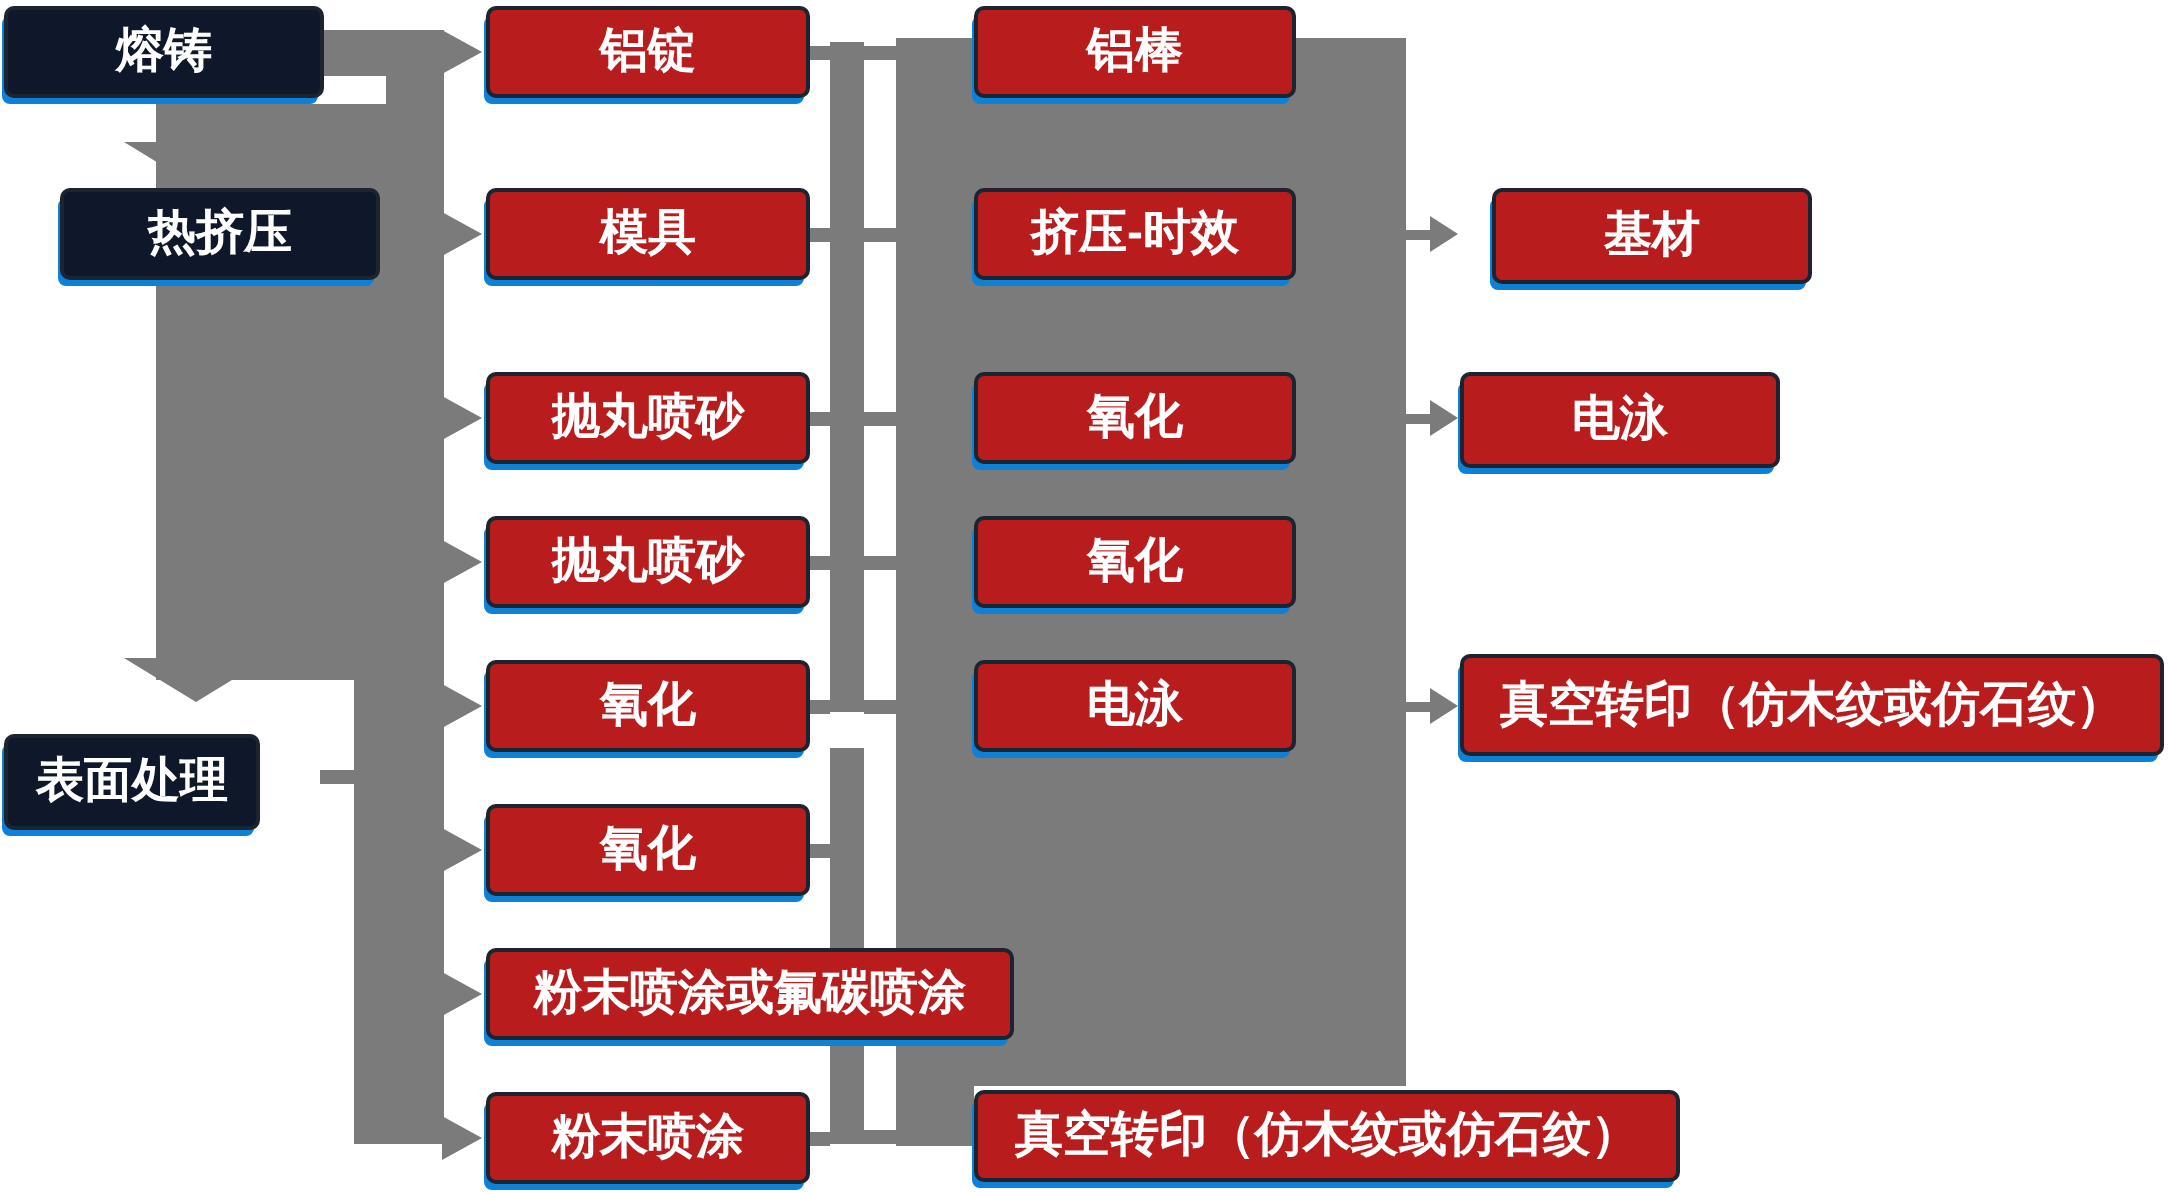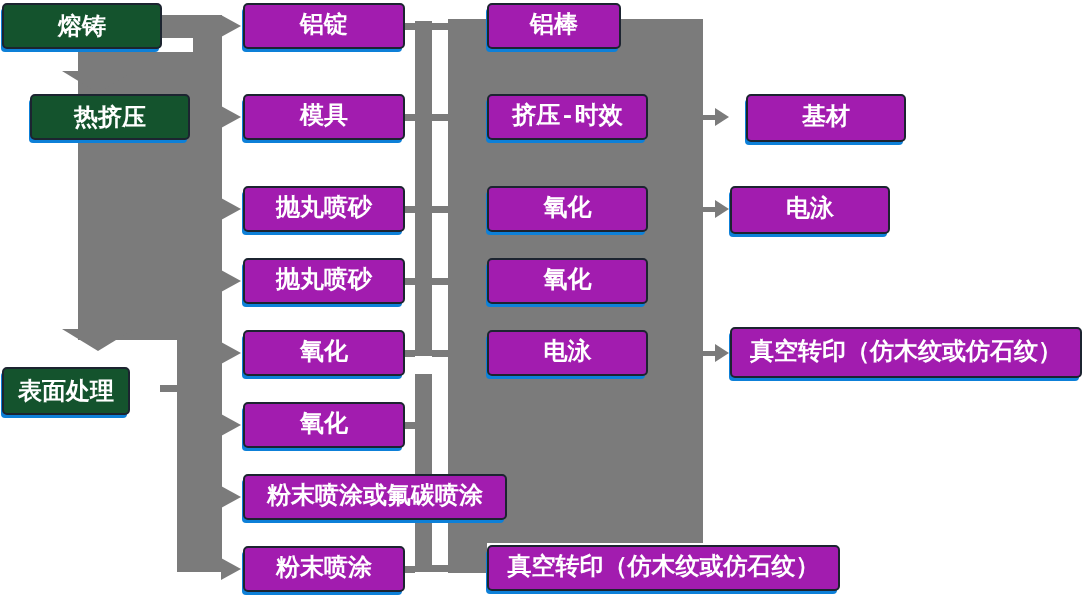--- a/index.html
+++ b/index.html
@@ -19,22 +19,22 @@
     border-top:22px solid #7B7B7B;}
   
   .box{
     position:absolute;z-index:2;box-sizing:border-box;
     display:flex;align-items:center;justify-content:center;
     color:#ffffff;font-weight:bold;font-size:24px;line-height:1;
     border:2px solid #1C2430;border-radius:5px;
     box-shadow:-2px 4px 0 -1px #0D80D8;
     white-space:nowrap;
   }
-  .box.dark{background:#14532d;}
-  .box.blue{background:#a21caf;font-family:Liberation Mono, monospace;}
+  .box.dark{background:#0f172a;}
+  .box.blue{background:#b91c1c;}
 </style>
 </head>
 <body>
 
 <div class="canvas">
 
   <div class="con" style="left:162px;top:15px;width:60px;height:23px;"></div>
   <div class="con" style="left:193px;top:36px;width:29px;height:20px;"></div>
   <div class="con" style="left:78px;top:52px;width:144px;height:288px;"></div>
   <div class="con" style="left:177px;top:340px;width:45px;height:232px;"></div>
@@ -85,21 +85,21 @@
 
   <div class="box blue" style="left:243px;top:3px;width:162px;height:46px;">铝锭</div>
   <div class="box blue" style="left:243px;top:94px;width:162px;height:46px;">模具</div>
   <div class="box blue" style="left:243px;top:186px;width:162px;height:46px;">抛丸喷砂</div>
   <div class="box blue" style="left:243px;top:258px;width:162px;height:46px;">抛丸喷砂</div>
   <div class="box blue" style="left:243px;top:330px;width:162px;height:46px;">氧化</div>
   <div class="box blue" style="left:243px;top:402px;width:162px;height:46px;">氧化</div>
   <div class="box blue" style="left:243px;top:474px;width:264px;height:46px;">粉末喷涂或氟碳喷涂</div>
   <div class="box blue" style="left:243px;top:546px;width:162px;height:46px;">粉末喷涂</div>
 
-  <div class="box blue" style="left:487px;top:3px;width:134px;height:46px;">铝棒</div>
+  <div class="box blue" style="left:487px;top:3px;width:161px;height:46px;">铝棒</div>
   <div class="box blue" style="left:487px;top:94px;width:161px;height:46px;">挤压-时效</div>
   <div class="box blue" style="left:487px;top:186px;width:161px;height:46px;">氧化</div>
   <div class="box blue" style="left:487px;top:258px;width:161px;height:46px;">氧化</div>
   <div class="box blue" style="left:487px;top:330px;width:161px;height:46px;">电泳</div>
   <div class="box blue" style="left:487px;top:545px;width:353px;height:46px;">真空转印（仿木纹或仿石纹）</div>
 
   <div class="box blue" style="left:746px;top:94px;width:160px;height:48px;">基材</div>
   <div class="box blue" style="left:730px;top:186px;width:160px;height:48px;">电泳</div>
   <div class="box blue" style="left:730px;top:327px;width:352px;height:51px;">真空转印（仿木纹或仿石纹）</div>
 

